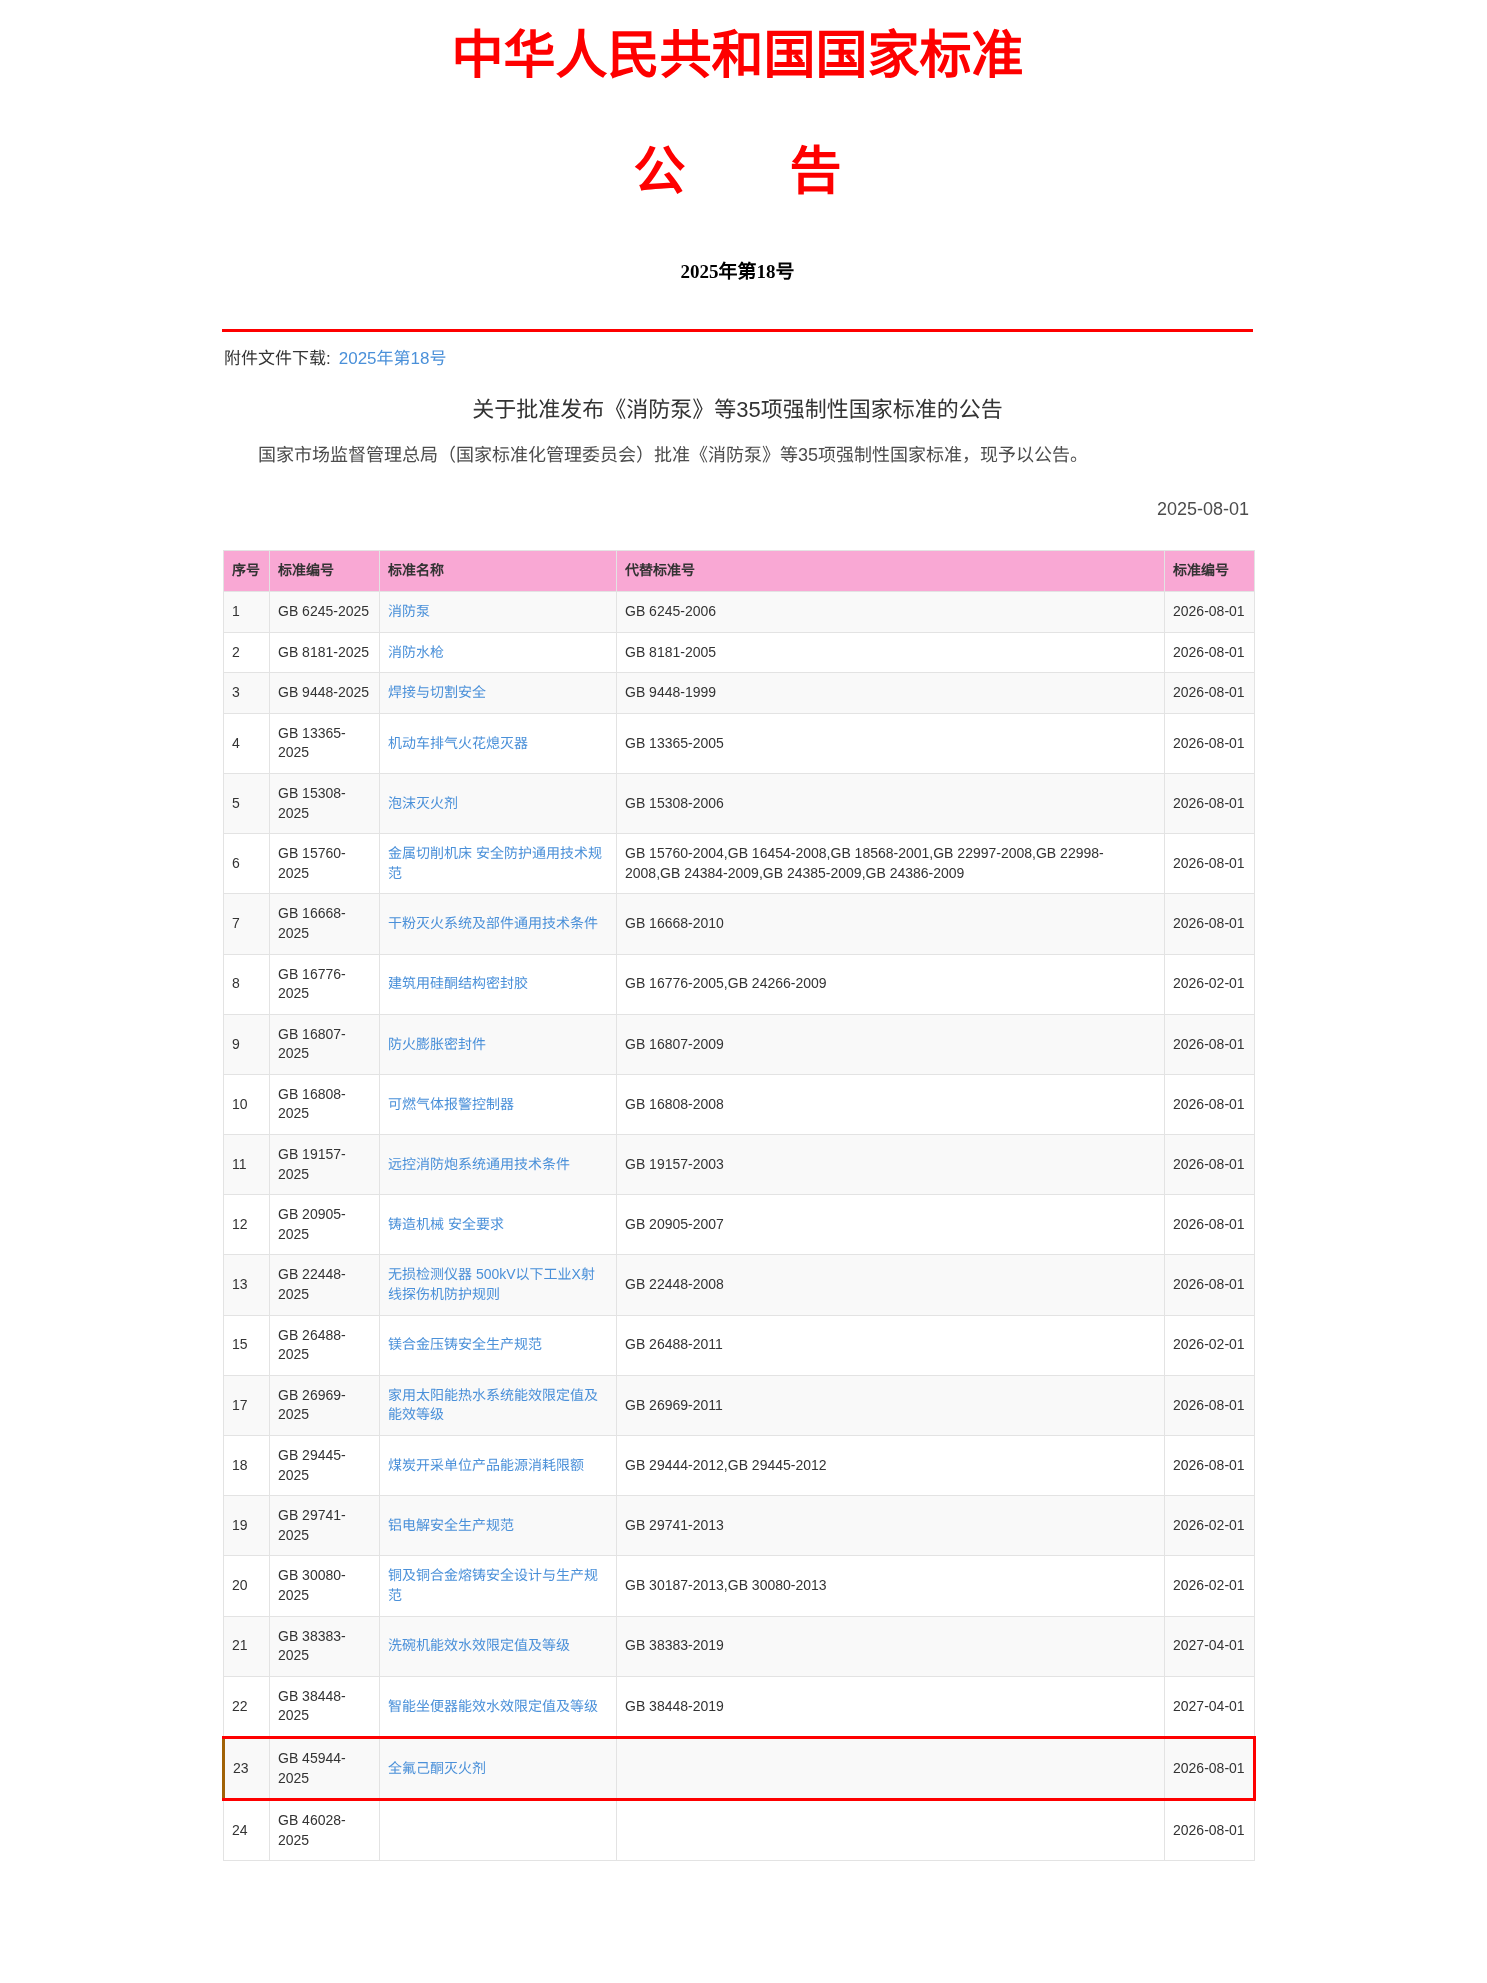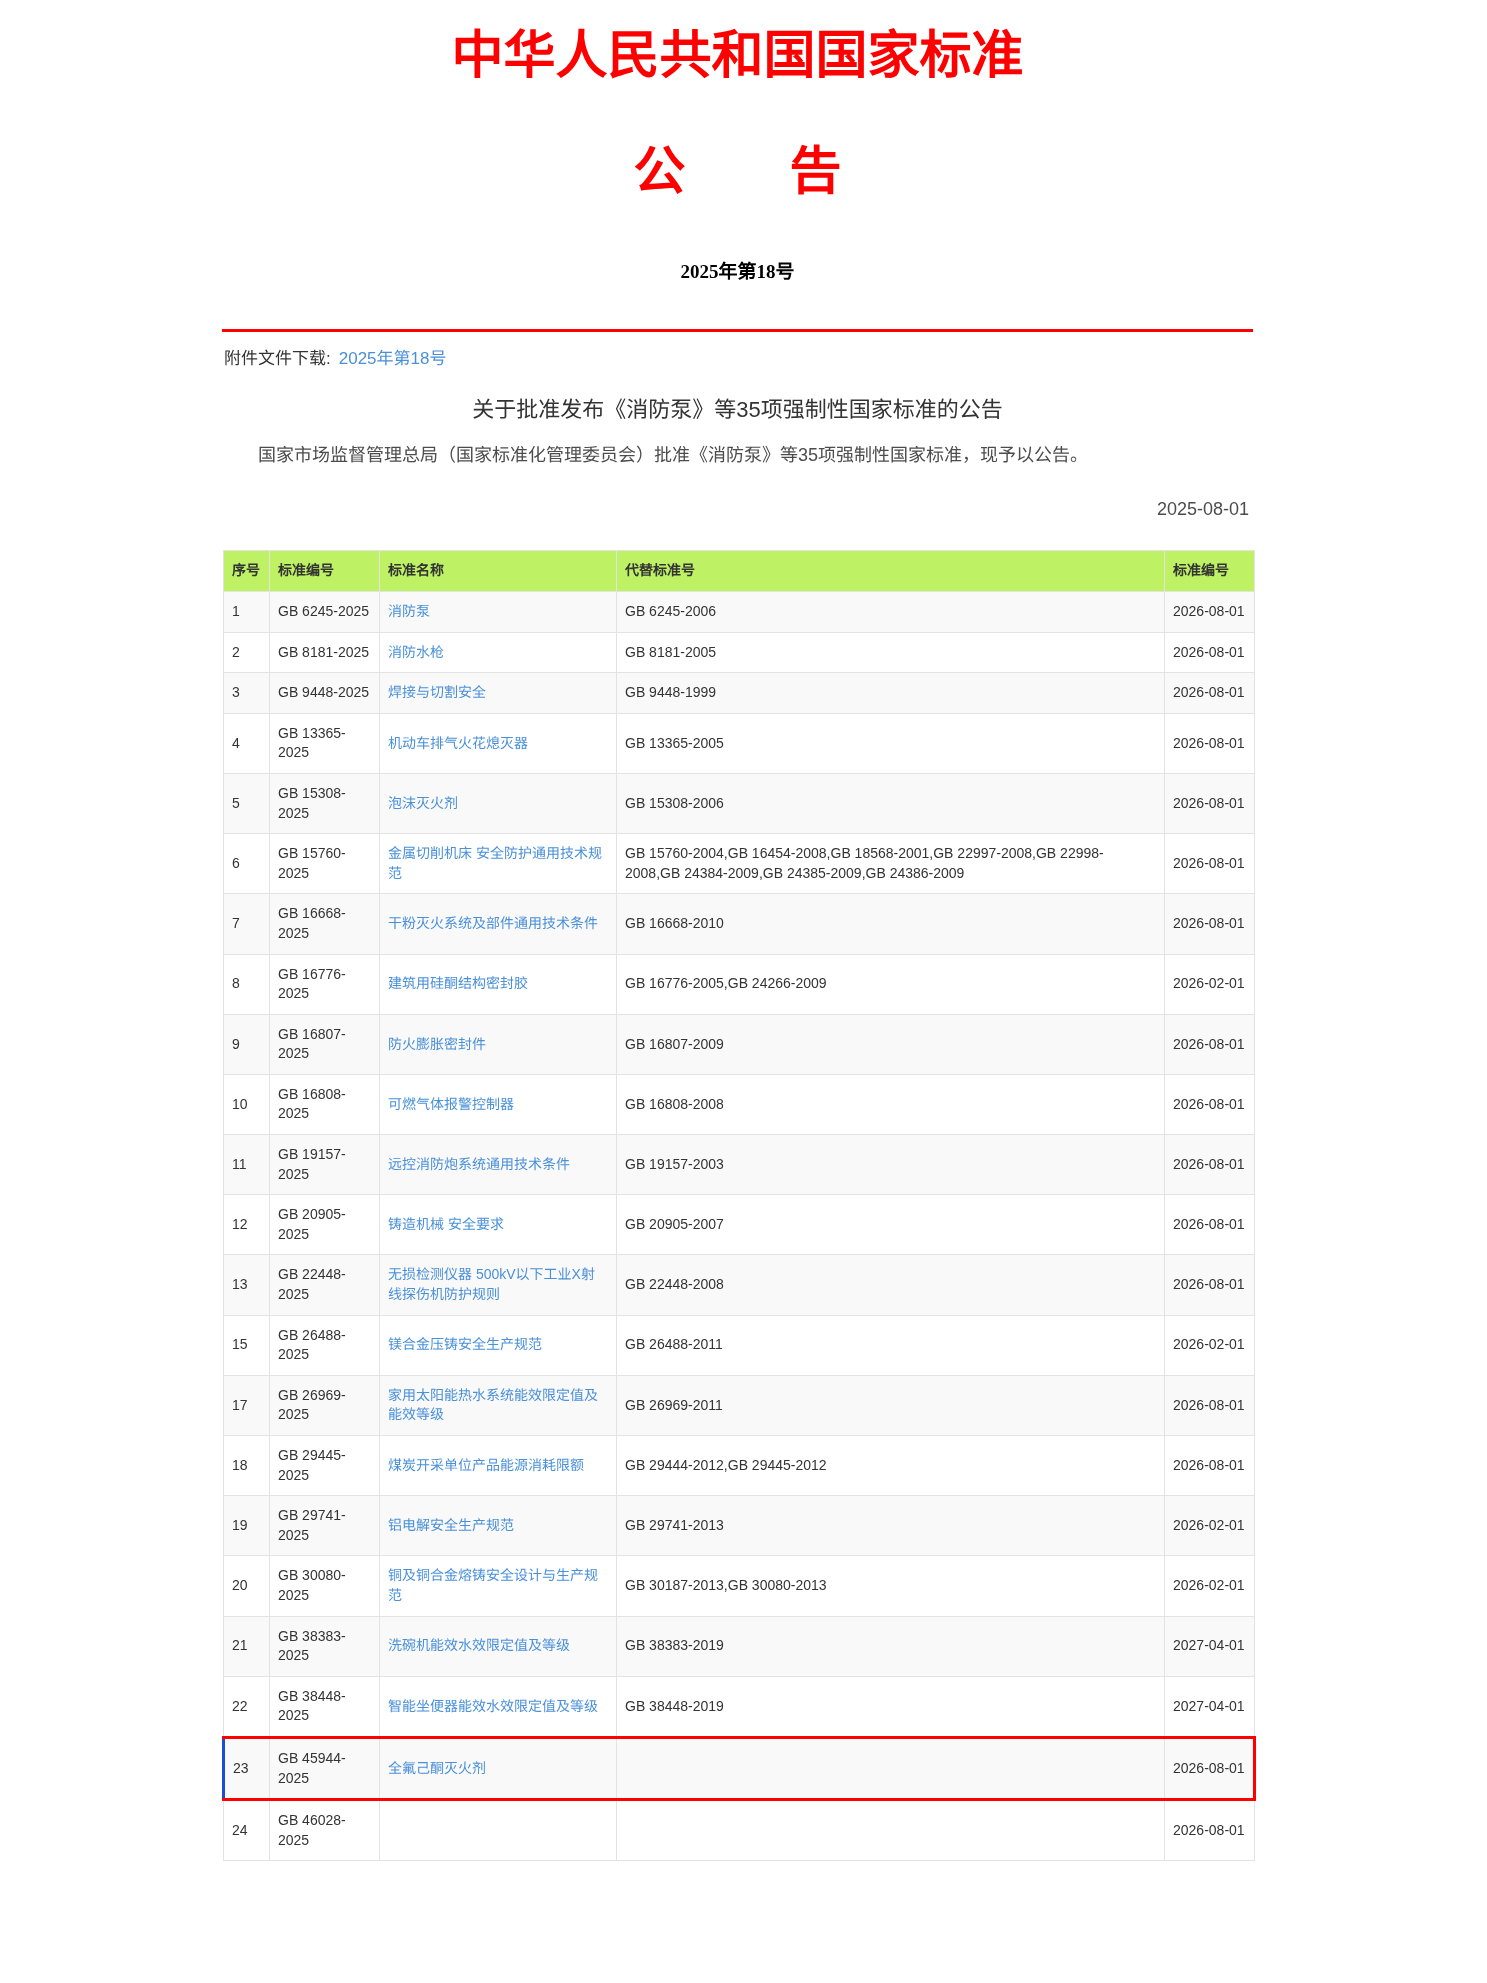--- a/index.html
+++ b/index.html
@@ -43,32 +43,32 @@
 
   table.standards {
     width:100%; border-collapse:collapse; margin-top:30px;
     font-size:14px; color:#333; table-layout:fixed;
   }
   table.standards th, table.standards td {
     border:1px solid #e3e3e3; padding:10px 8px;
     text-align:left; vertical-align:middle; line-height:1.4;
     word-wrap:break-word; overflow-wrap:break-word;
   }
-  table.standards th { font-weight:bold; background:#bef264; }
+  table.standards th { font-weight:bold; background:#f9a8d4; }
   table.standards tbody tr:nth-child(odd) { background:#f9f9f9; }
   table.standards td a { color:#4a90d9; text-decoration:none; cursor:pointer; }
 
   col.c-no    { width:46px;  }
   col.c-std   { width:110px; }
   col.c-name  { width:237px; }
   col.c-repl  { width:548px; }
   col.c-date  { width:90px;  }
 
   tr.highlighted td { border-top:3px solid #fe0000; border-bottom:3px solid #fe0000; }
-  tr.highlighted td:first-child { border-left:3px solid #1d4ed8; }
+  tr.highlighted td:first-child { border-left:3px solid #a16207; }
   tr.highlighted td:last-child  { border-right:3px solid #fe0000; }
 </style>
 </head>
 <body>
 
 <div class="content">
 
   <div class="main-title">中华人民共和国国家标准</div>
 
   <div class="sub-title">公　　告</div>

